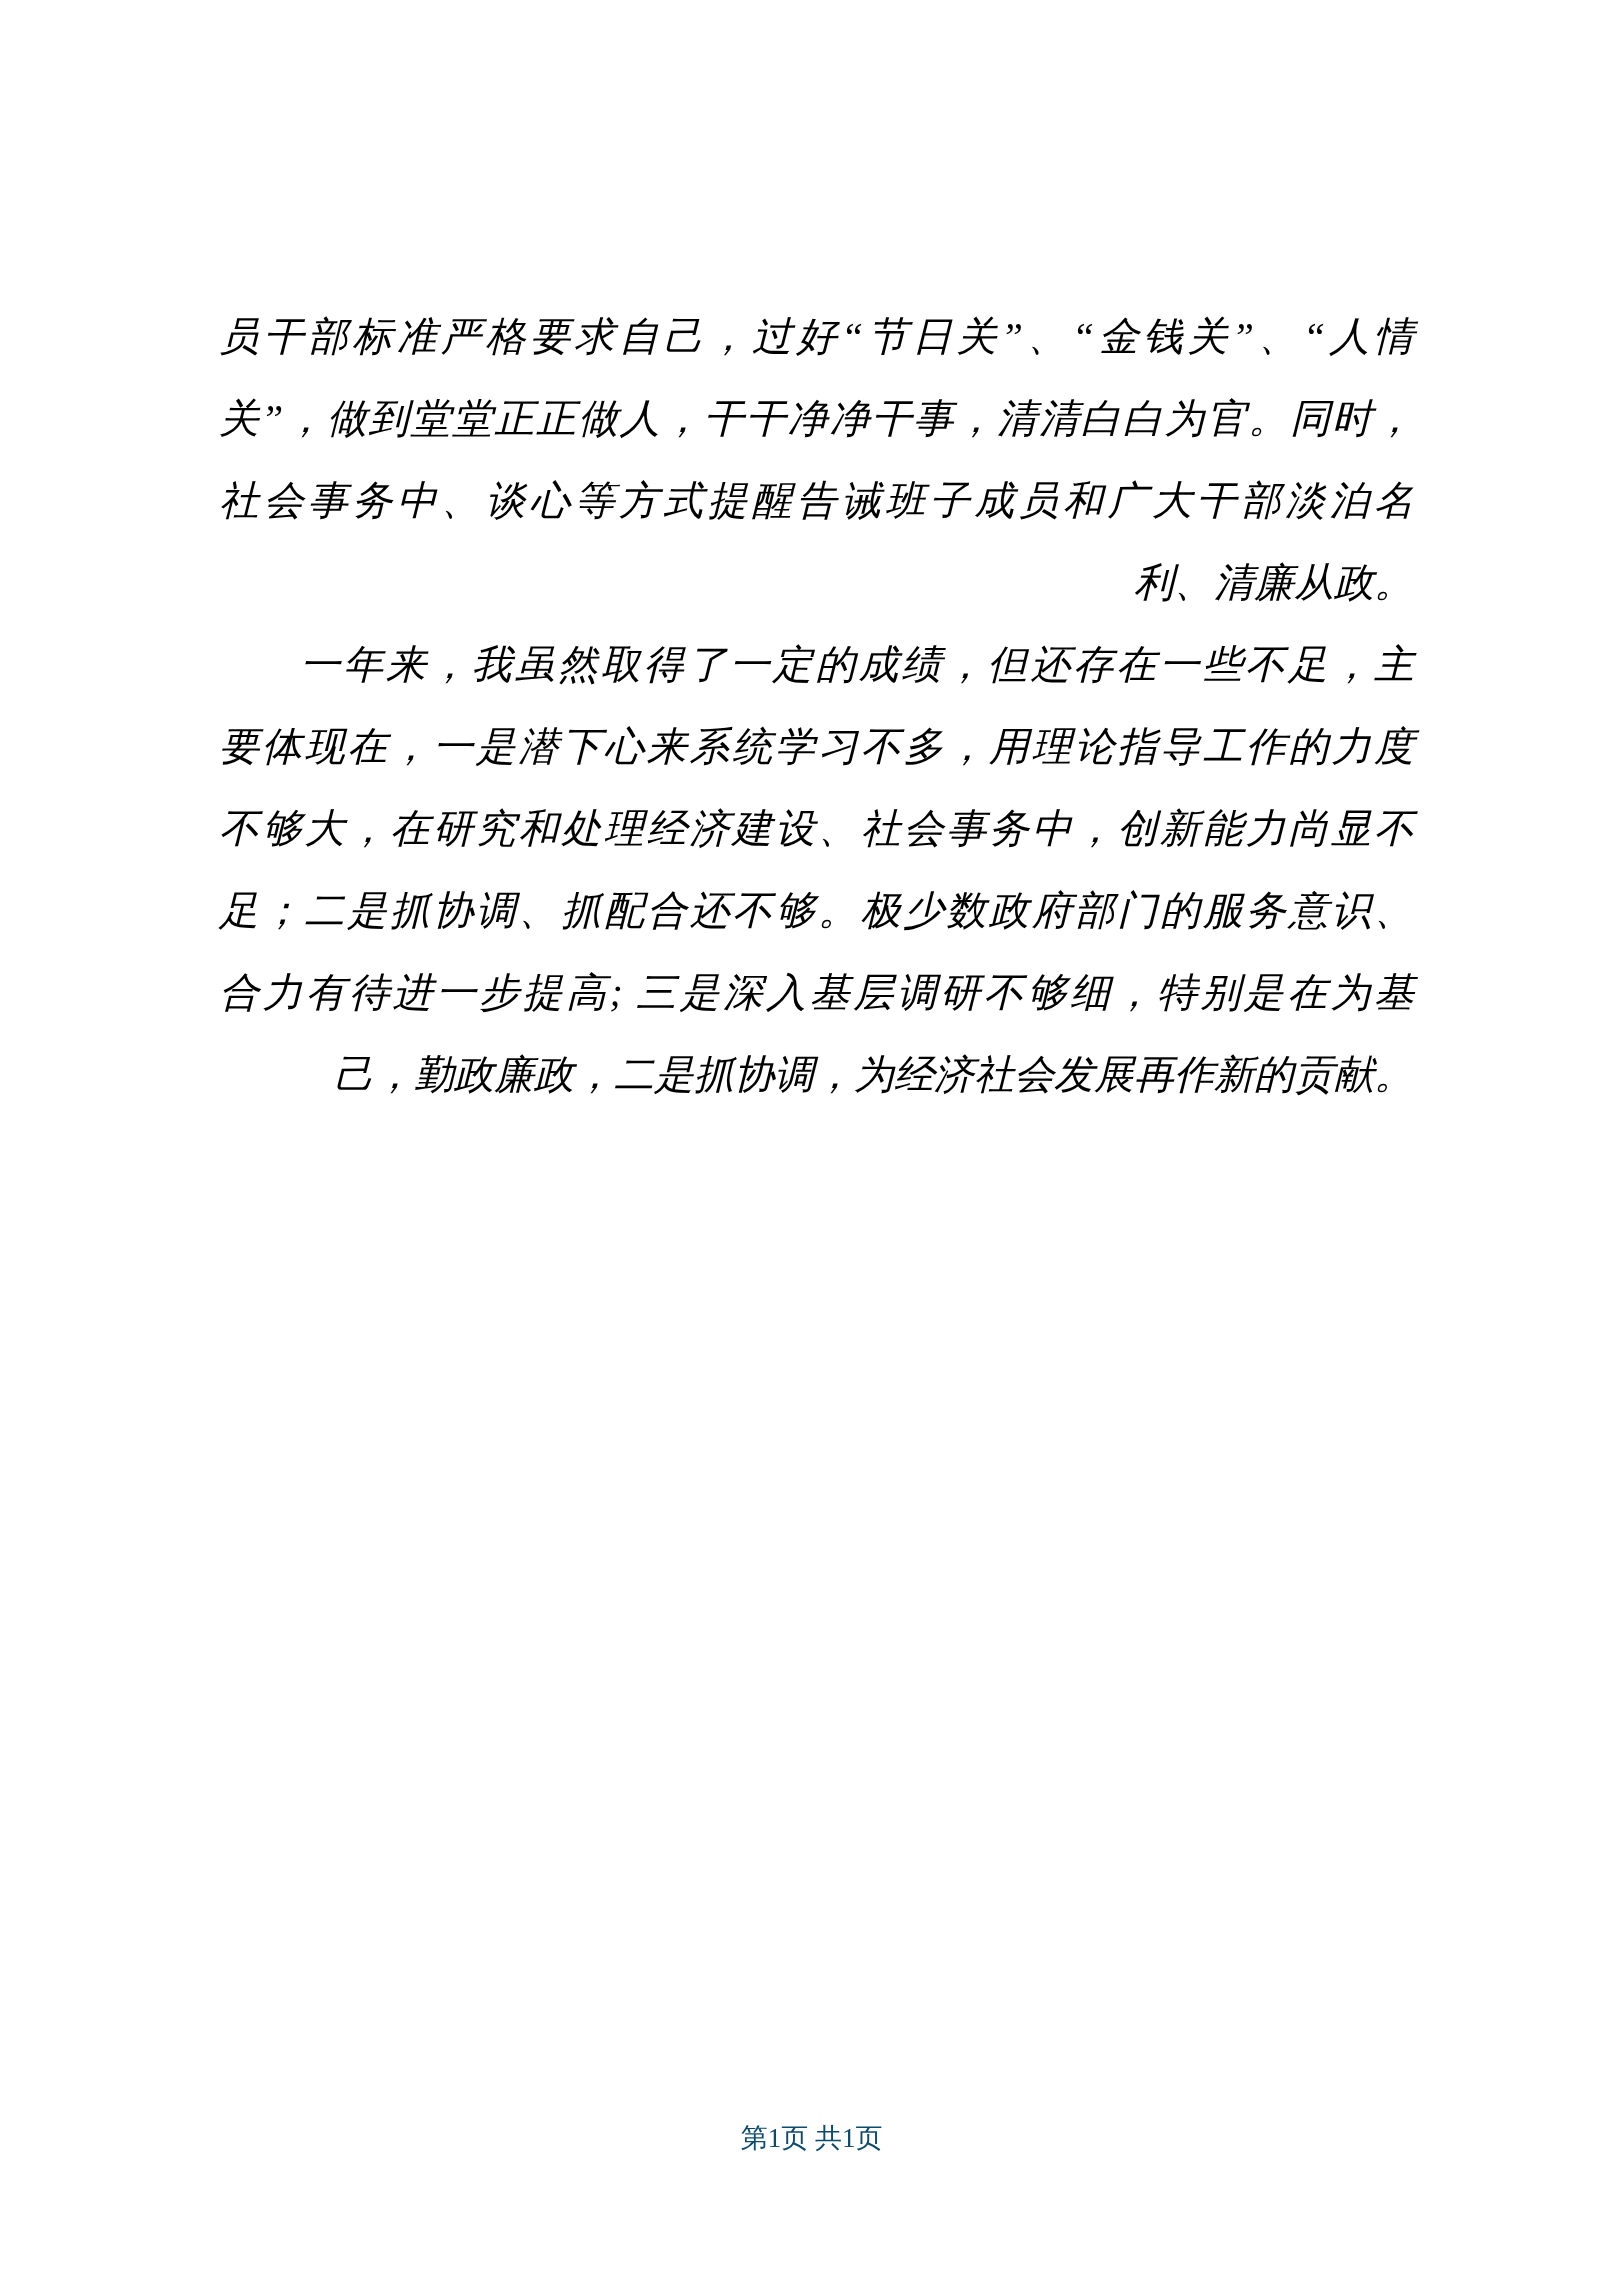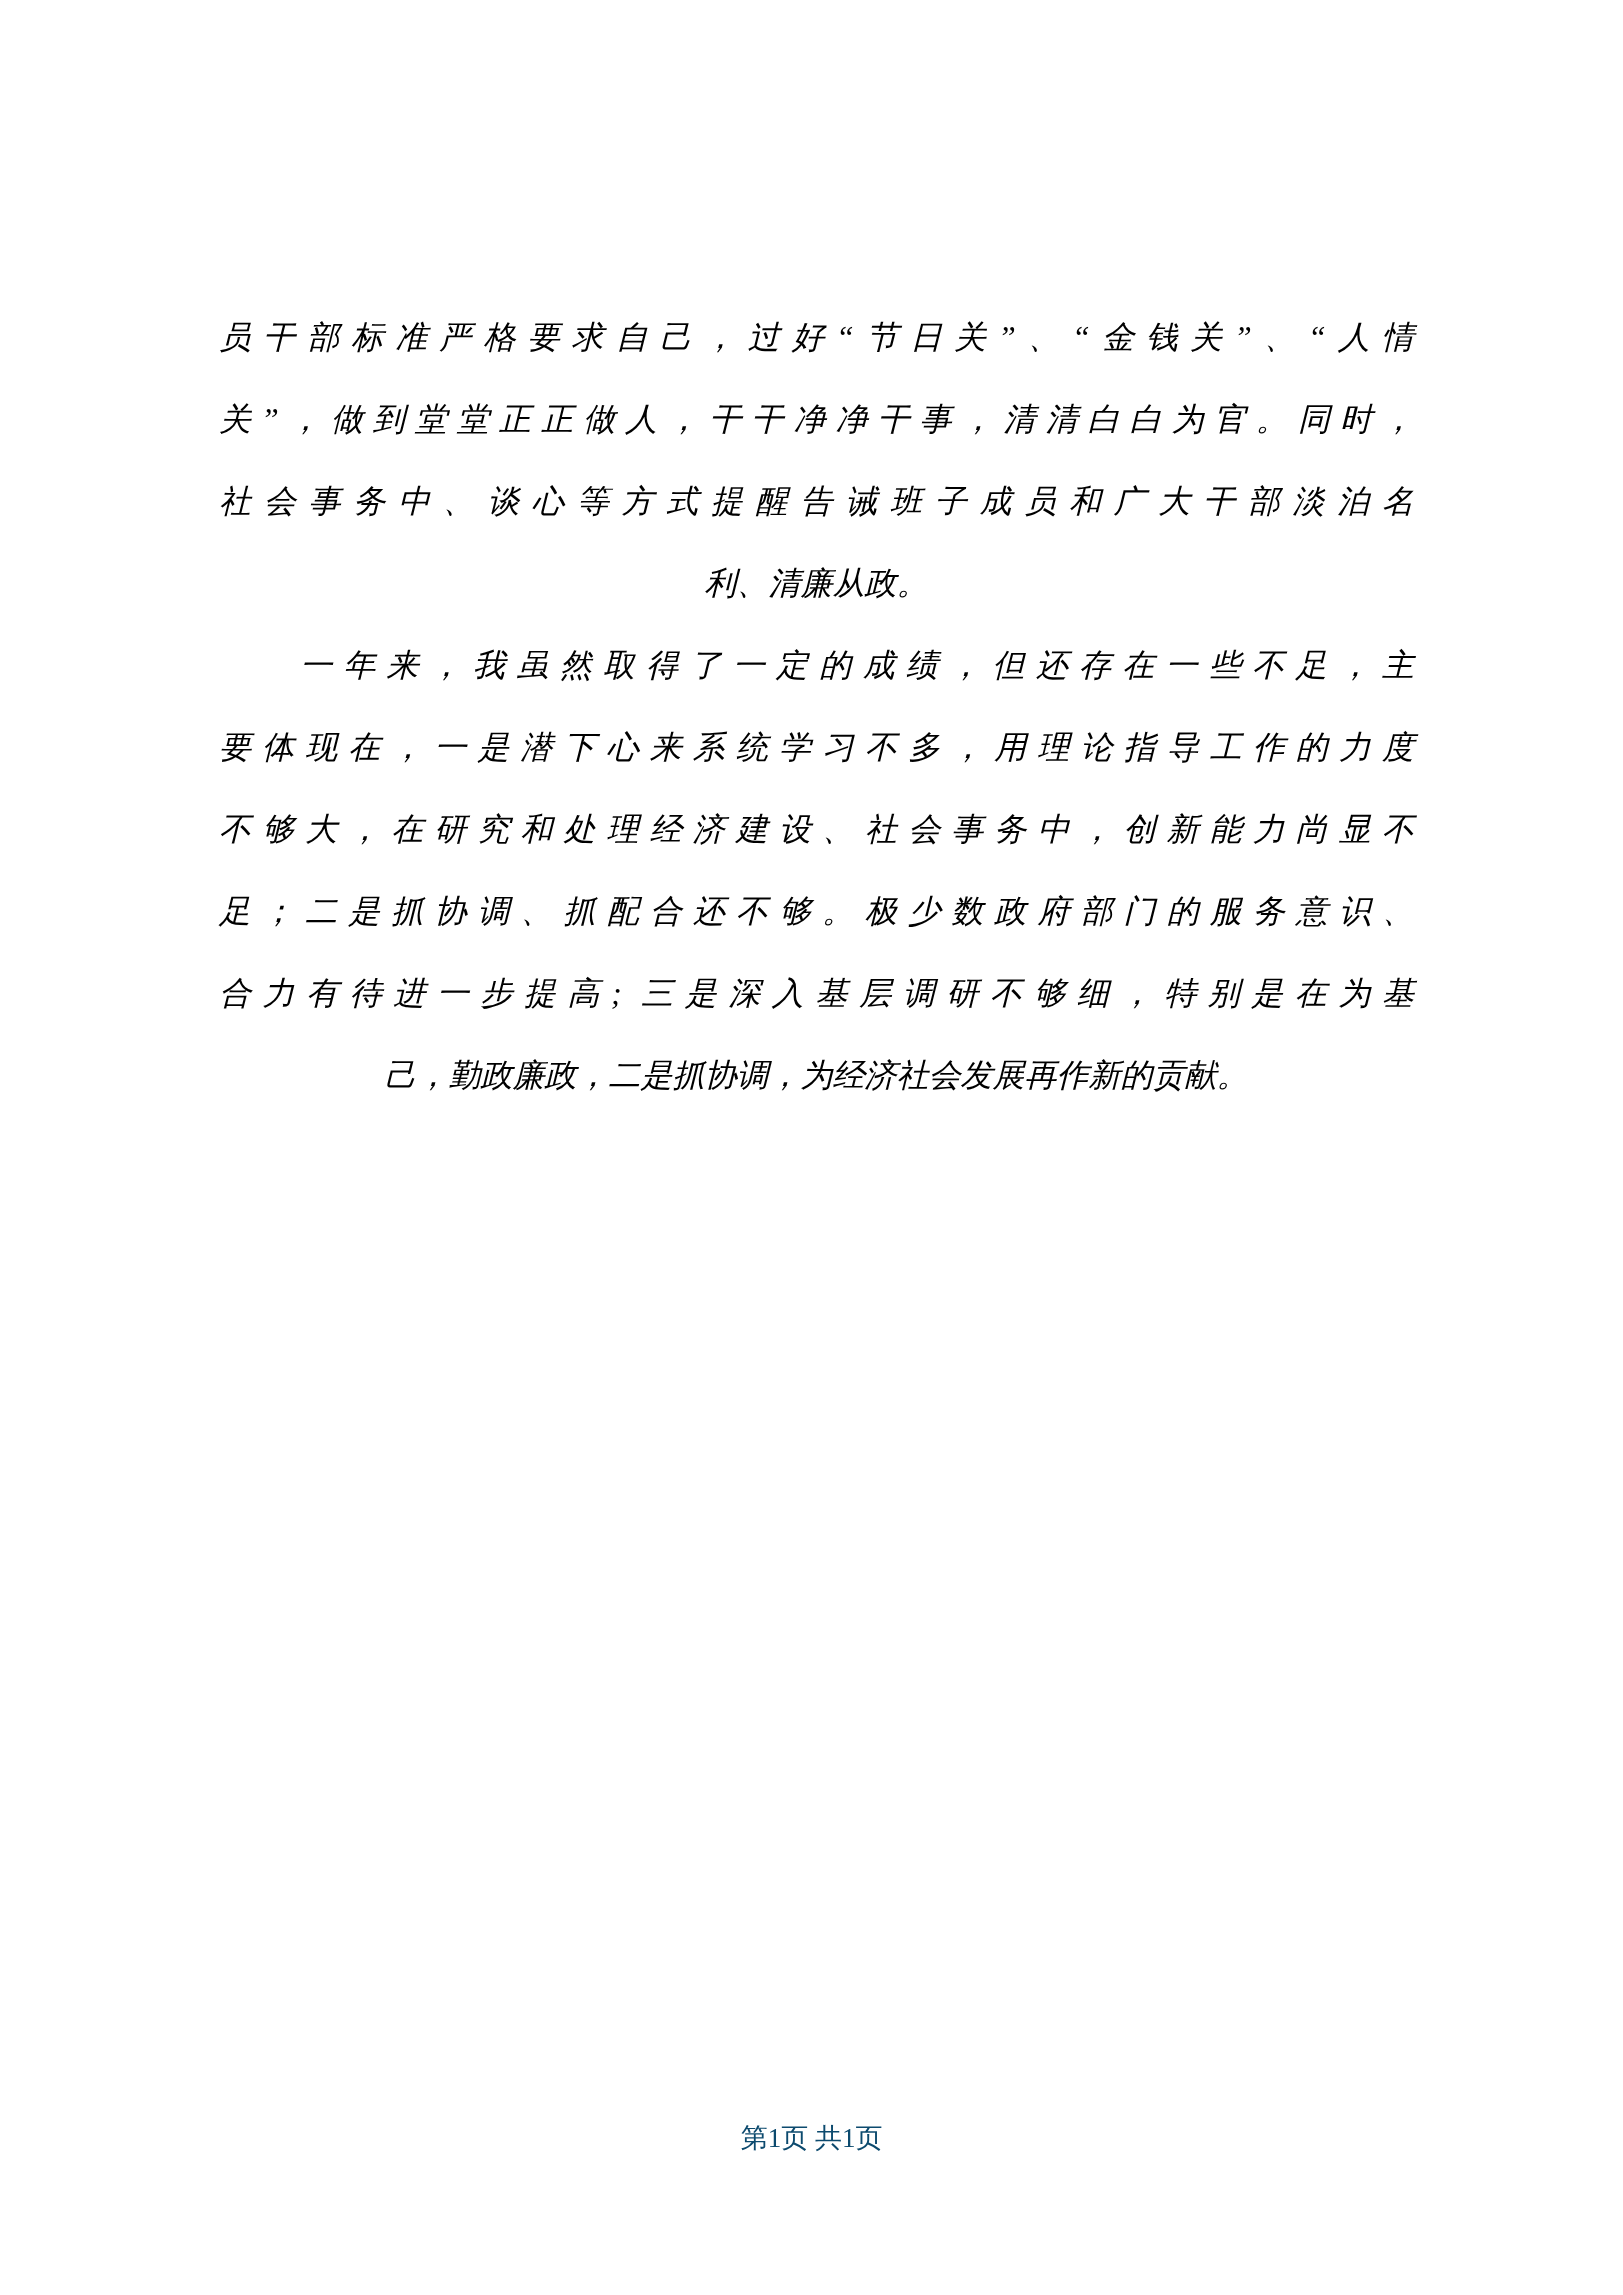--- a/index.html
+++ b/index.html
@@ -21,33 +21,33 @@
     width: 1623px;
     height: 2295px;
     background: #ffffff;
     overflow: hidden;
   }
   .text-block {
     position: absolute;
     left: 219px;
     top: 296px;
     width: 1195px;
-    font-size: 32px;
+    font-size: 40px;
     font-style: italic;
     color: #000000;
   }
   .line {
     height: 82px;
     line-height: 82px;
     text-align: justify;
     text-align-last: justify;
     overflow: visible;
   }
   .line.no-fill {
-    text-align: center;
+    text-align: right;
     text-align-last: auto;
   }
   .line.indent {
     text-indent: 81px;
   }
   .footer {
     position: absolute;
     left: 0;
     top: 2124px;
     width: 100%;

